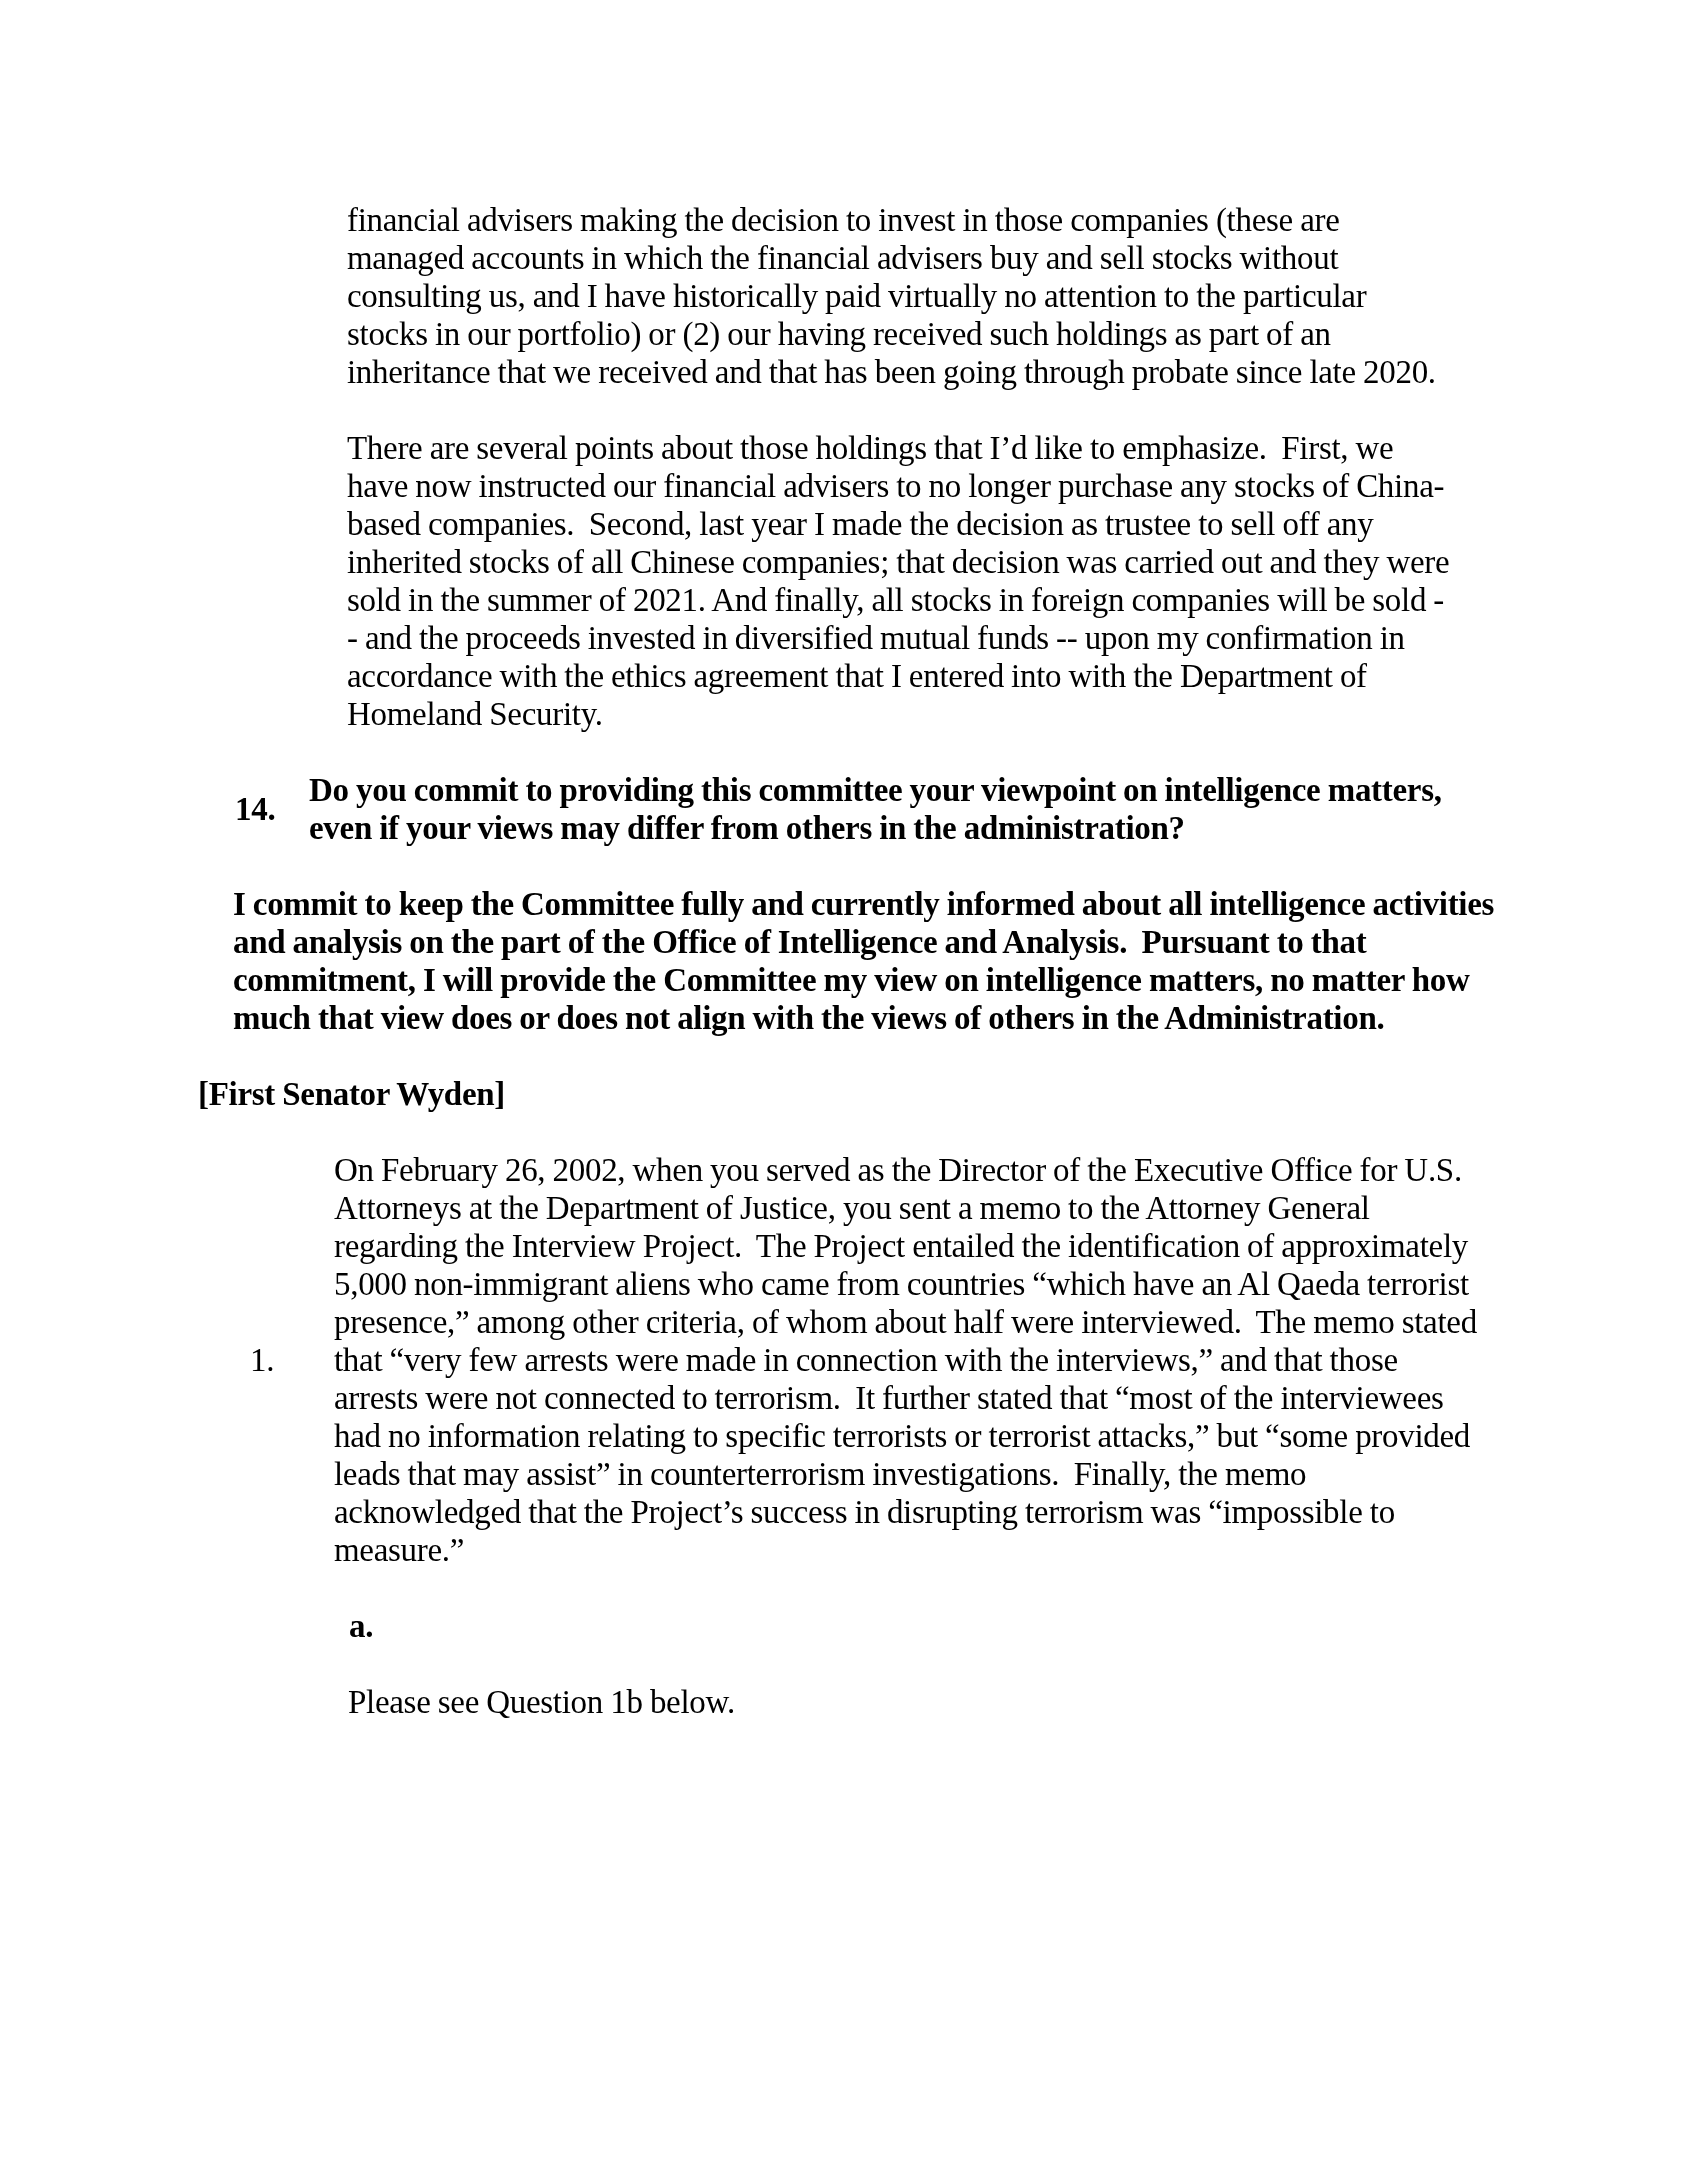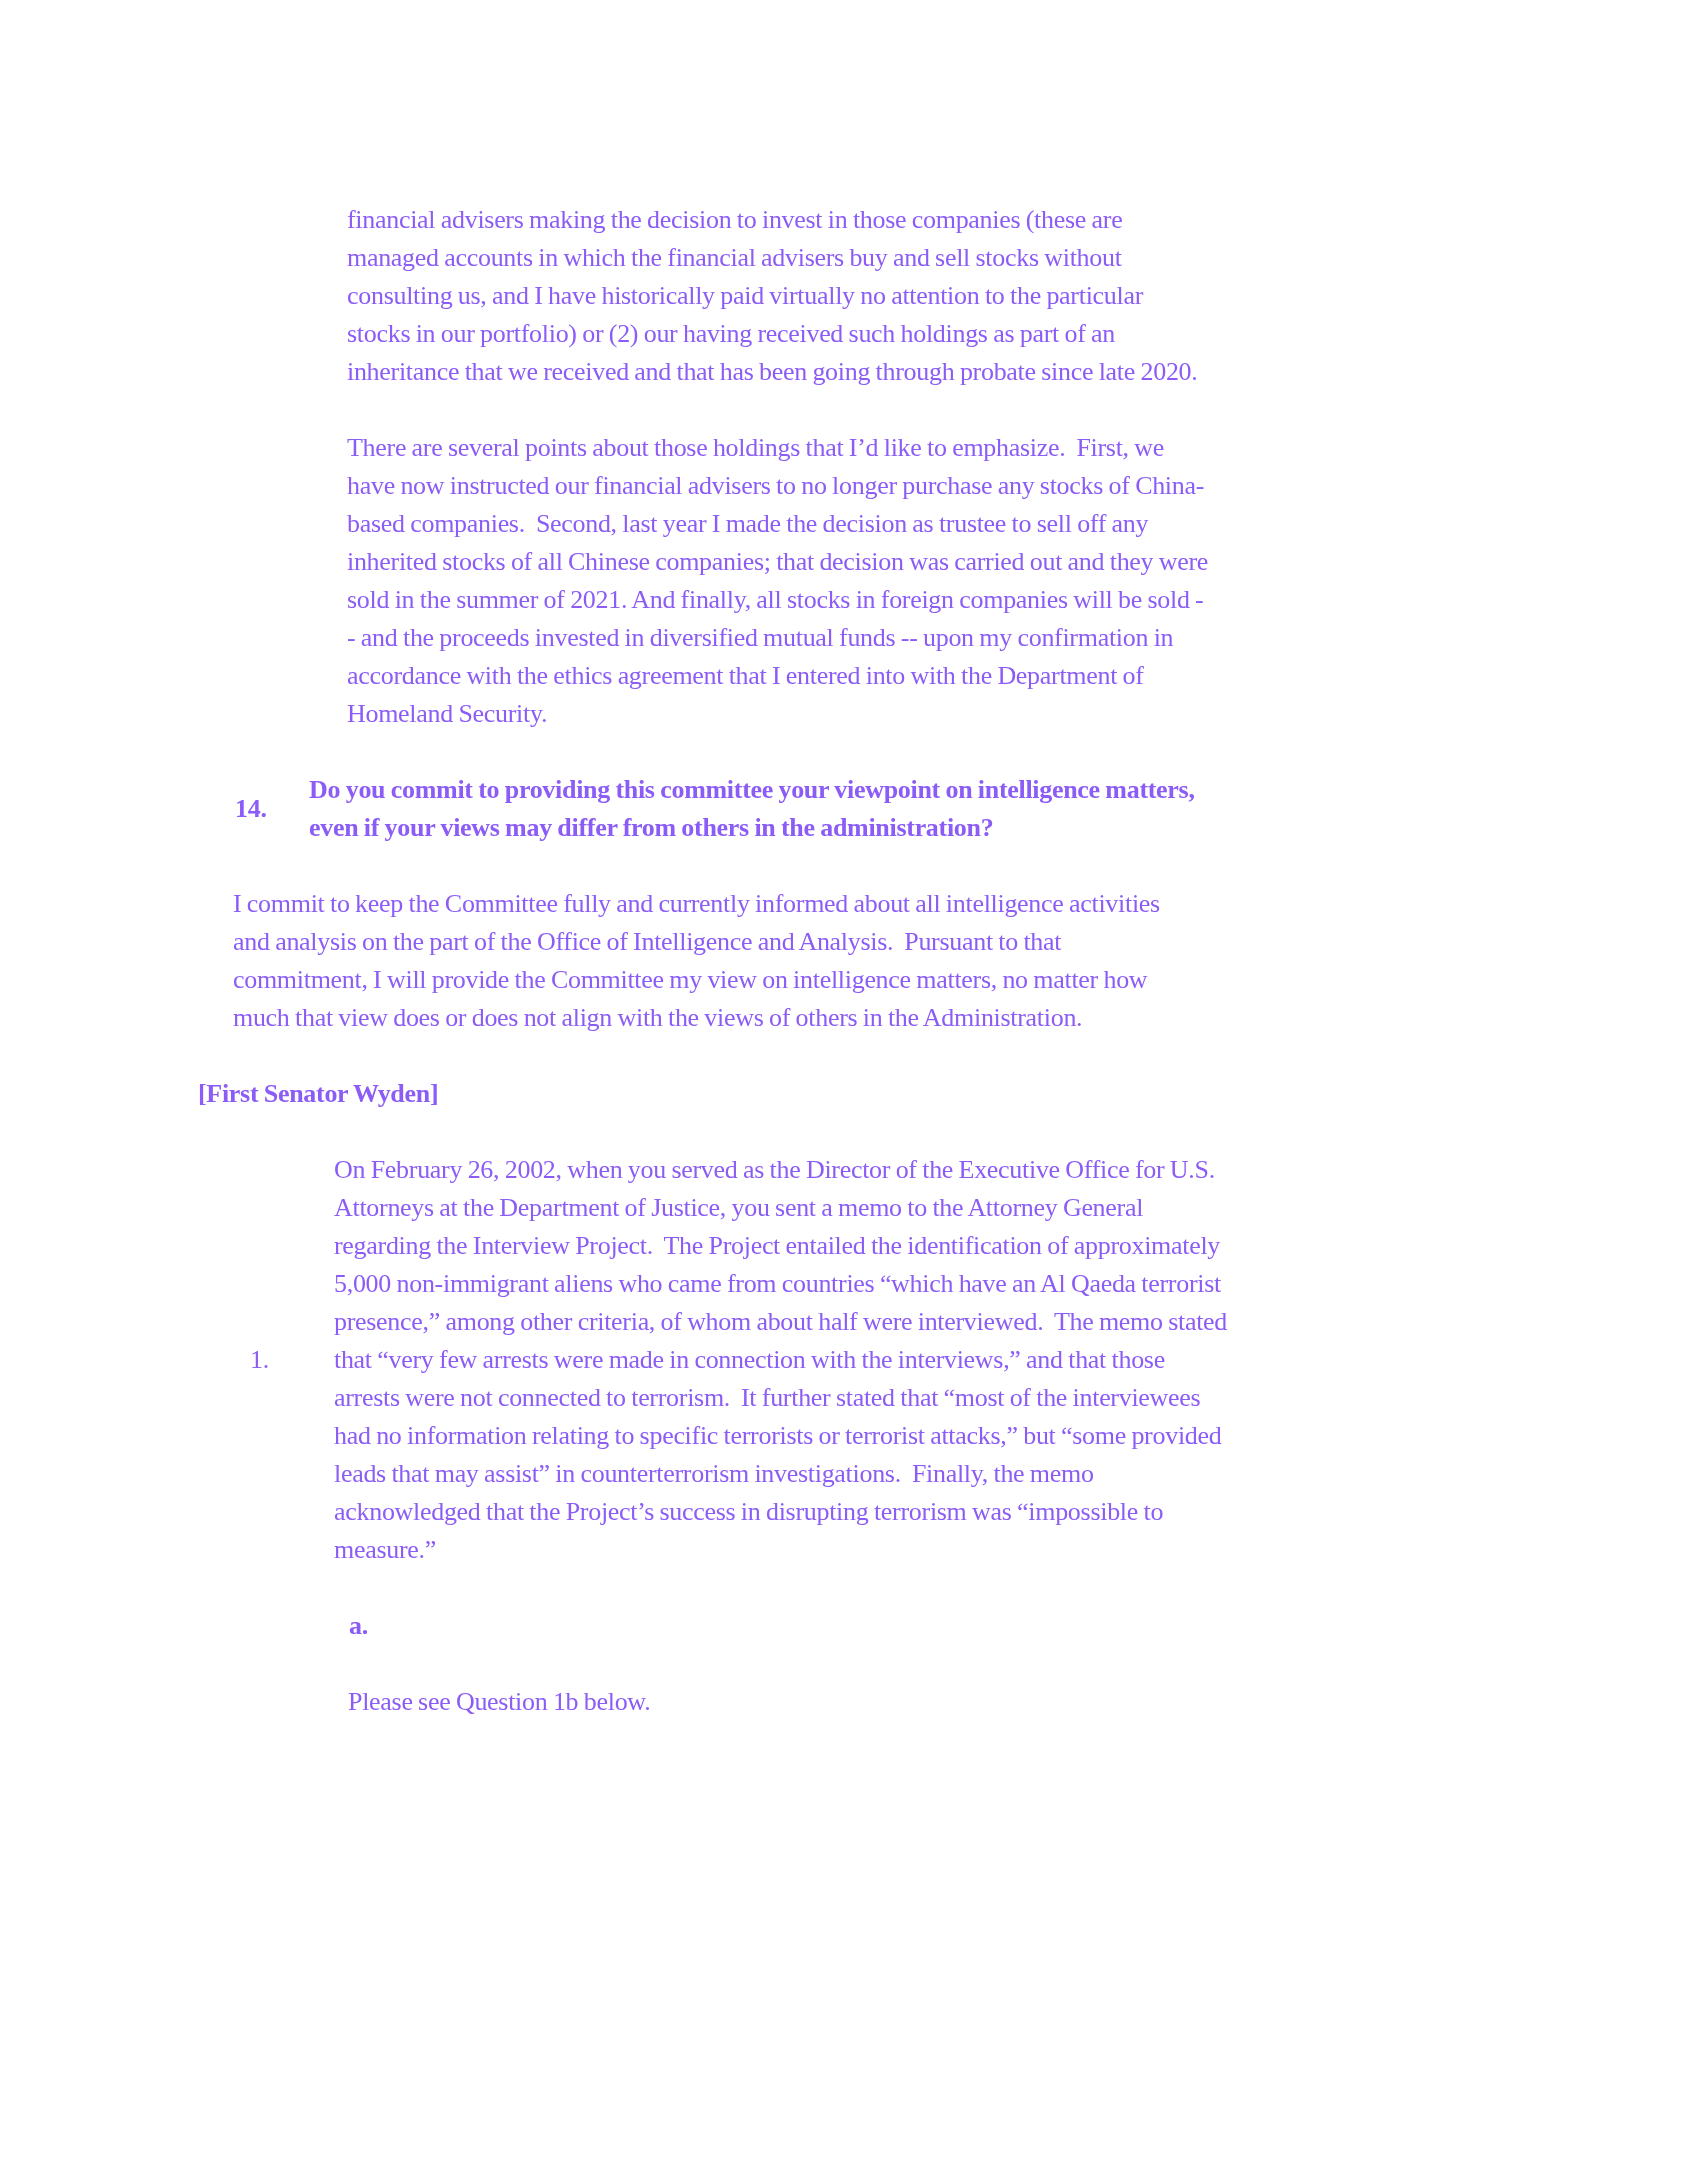--- a/index.html
+++ b/index.html
@@ -9,34 +9,34 @@
   }
   .page {
     position: relative;
     width: 1687px;
     height: 2183px;
     background: #ffffff;
     box-sizing: border-box;
     padding-top: 201px;
     overflow: hidden;
     font-family: "Liberation Serif", "DejaVu Serif", serif;
-    font-size: 26px;
+    font-size: 33px;
     line-height: 38px;
-    color: #8b5cf6;
+    color: #000000;
     letter-spacing: -0.3px;
     word-spacing: -0.7px;
   }
   .block {
     margin-bottom: 38px;
   }
   .lines {
     white-space: pre;
   }
   .indent-quote { margin-left: 347px; }
-  .answer       { margin-left: 233px; }
+  .answer       { margin-left: 233px; font-weight: bold; }
   .section-hdr  { margin-left: 198px; font-weight: bold; }
   .final-answer { margin-left: 348px; }
   .li {
     display: flex;
     align-items: center;
     gap: 36px;
   }
   .li .num {
     flex: 0 0 auto;
     white-space: pre;

